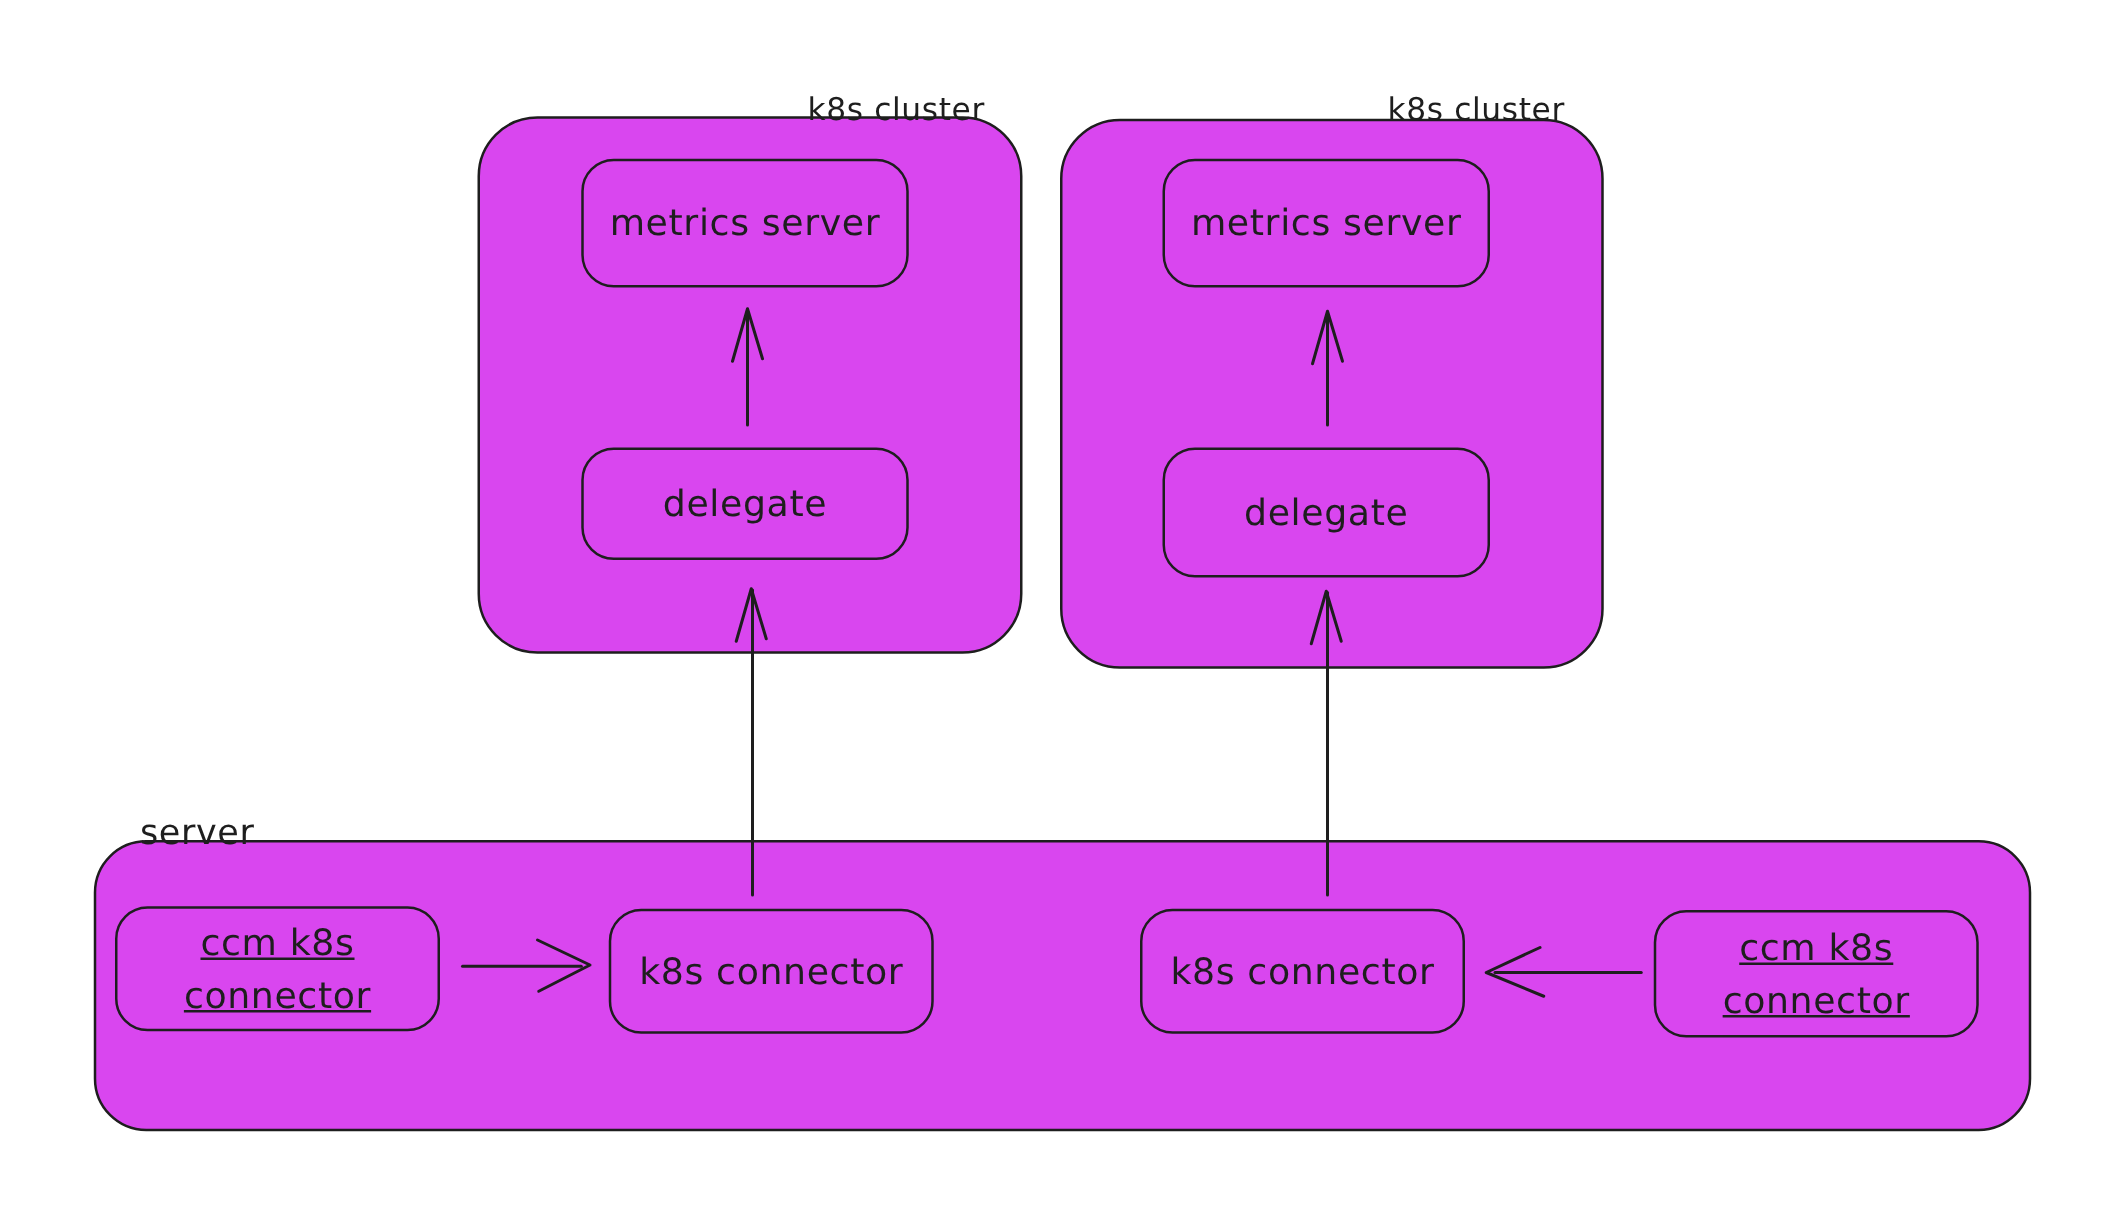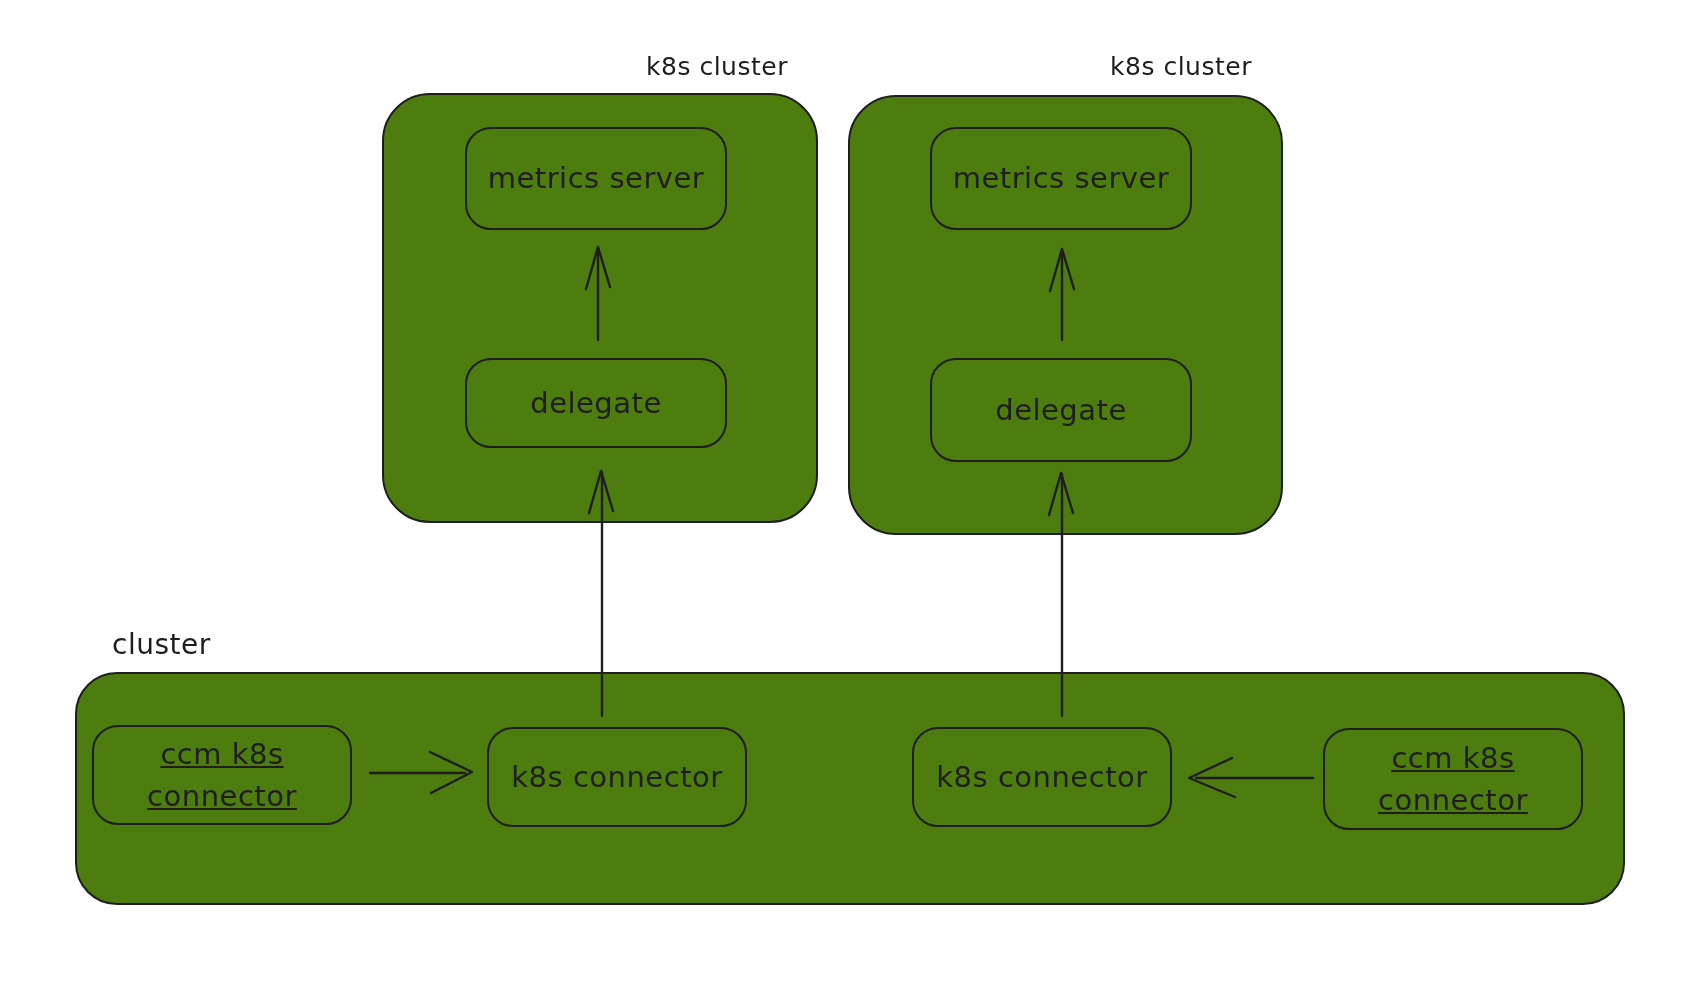--- a/index.html
+++ b/index.html
@@ -12,21 +12,21 @@
     width: 1694px;
     height: 984px;
     background: #ffffff;
     font-family: "DejaVu Sans", sans-serif;
     color: #1e1e1e;
     overflow: hidden;
   }
   .box {
     position: absolute;
     border: 2.5px solid #1e1e1e;
-    background: #4d7c0f;
+    background: #d946ef;
     box-sizing: border-box;
   }
   .container-box {
     border-radius: 48px;
   }
   .node {
     border-radius: 26px;
     display: flex;
     align-items: center;
     justify-content: center;
@@ -40,20 +40,21 @@
   }
   .node .narrow {
     max-width: 170px;
     text-decoration: underline;
   }
   .float-label {
     position: absolute;
     font-size: 25px;
     letter-spacing: 0.5px;
     white-space: nowrap;
+    margin-top: 21px;
   }
   
   .cluster-left  { left: 382px; top: 93px;  width: 436px; height: 430px; }
   .cluster-right { left: 848px; top: 95px;  width: 435px; height: 440px; }
   .label-cluster-left  { left: 617px; top: 52px; width: 200px; text-align: center; }
   .label-cluster-right { left: 1081px; top: 52px; width: 200px; text-align: center; }
   
   .metrics-left  { left: 465px; top: 127px; width: 262px; height: 103px; }
   .metrics-right { left: 930px; top: 127px; width: 262px; height: 103px; }
   .delegate-left  { left: 465px; top: 358px; width: 262px; height: 90px; }
@@ -103,21 +104,21 @@
   </div>
 
   <div class="box node metrics-right">
     <span class="node-label">metrics server</span>
   </div>
   <div class="box node delegate-right">
     <span class="node-label">delegate</span>
   </div>
 
   <div class="box container-box harness-box"></div>
-  <div class="float-label label-harness">cluster</div>
+  <div class="float-label label-harness">server</div>
 
   <div class="box node ccm-left">
     <span class="node-label narrow">ccm k8s connector</span>
   </div>
   <div class="box node k8s-left">
     <span class="node-label">k8s connector</span>
   </div>
   <div class="box node k8s-right">
     <span class="node-label">k8s connector</span>
   </div>

